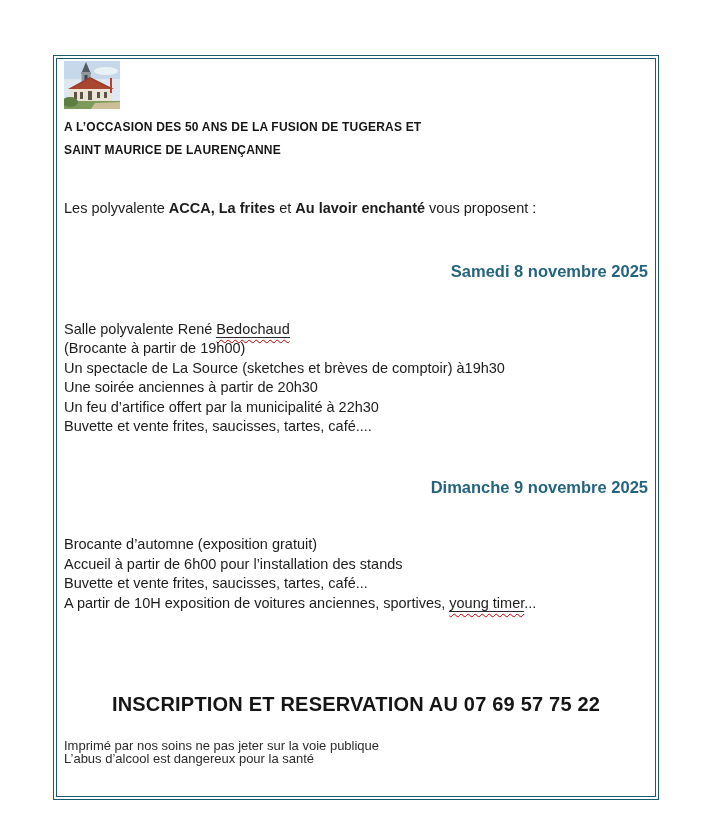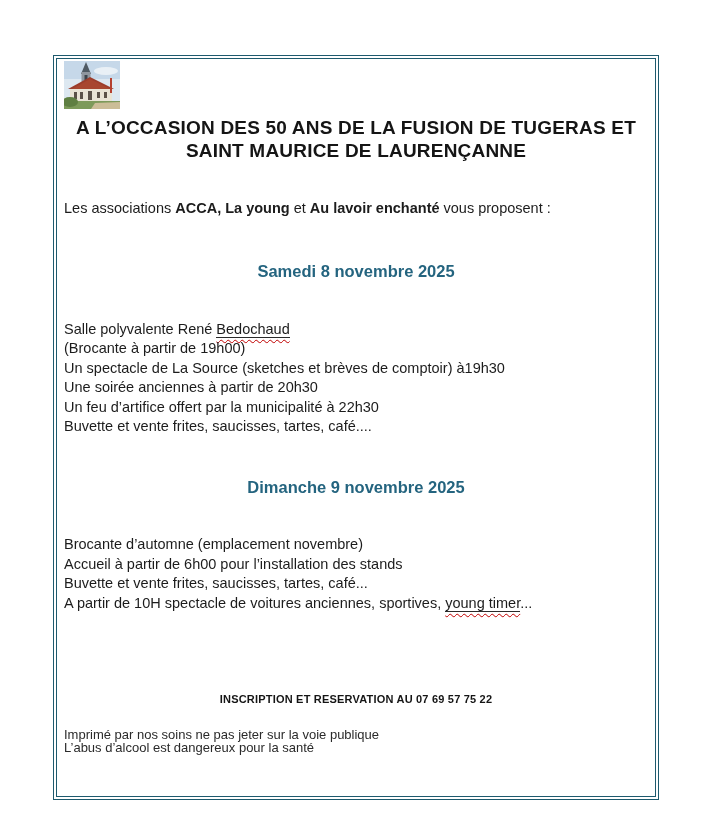--- a/index.html
+++ b/index.html
@@ -27,39 +27,39 @@
     background: #ffffff;
   }
   .photo {
     width: 56px;
     height: 48px;
     margin: 2px 0 0 0;
     display: block;
     overflow: hidden;
   }
   .doc-title {
-    font-size: 19px;
+    font-size: 12px;
     font-weight: 700;
     line-height: 23px;
-    text-align: center;
+    text-align: left;
     letter-spacing: 0.2px;
     margin: 7px 0 0 0;
     color: #151515;
   }
   .intro {
     font-size: 14.5px;
     line-height: 19.5px;
     margin: 37px 0 0 0;
   }
   .intro b { font-weight: 700; }
   .section-heading {
     color: #24647f;
     font-size: 16.5px;
     font-weight: 700;
-    text-align: center;
+    text-align: right;
     line-height: 22px;
     margin: 0;
   }
   .sat-heading { margin-top: 41px; }
   .sun-heading { margin-top: 39px; }
   .body-block p {
     margin: 0;
     font-size: 14.5px;
     line-height: 19.6px;
   }
@@ -69,21 +69,21 @@
     text-decoration-line: underline;
     text-decoration-style: wavy;
     text-decoration-color: #c00000;
     text-decoration-thickness: 1px;
     text-underline-offset: 5px;
   }
   .miss .und {
     border-bottom: 1px solid #2a2a2a;
   }
   .reservation {
-    font-size: 11px;
+    font-size: 20px;
     font-weight: 700;
     text-align: center;
     letter-spacing: 0.2px;
     margin: 80px 0 0 0;
     color: #151515;
   }
   .legal {
     margin: 23px 0 0 0;
   }
   .legal p {
@@ -119,40 +119,40 @@
       <ellipse cx="6" cy="41" rx="8" ry="5" fill="#5f7f42"></ellipse>
       <polygon points="27,48 56,48 56,41 31,42" fill="#cbbd97"></polygon>
     </svg>
   </span>
 
   <h1 class="doc-title">
     <span>A L’OCCASION DES 50 ANS DE LA FUSION DE TUGERAS ET</span><br>
     <span>SAINT MAURICE DE LAURENÇANNE</span>
   </h1>
 
-  <p class="intro"><span>Les associations </span><b>ACCA</b><b>, </b><b>La young</b><span> et </span><b>Au lavoir enchanté</b><span> vous proposent :</span></p>
+  <p class="intro"><span>Les polyvalente </span><b>ACCA</b><b>, </b><b>La frites</b><span> et </span><b>Au lavoir enchanté</b><span> vous proposent :</span></p>
 
   <h2 class="section-heading sat-heading">Samedi 8 novembre 2025</h2>
 
   <div class="body-block sat-body">
     <p><span>Salle polyvalente René </span><span class="miss"><span class="und">Bedochaud</span></span></p>
     <p>(Brocante à partir de 19h00)</p>
     <p>Un spectacle de La Source (sketches et brèves de comptoir) à19h30</p>
     <p>Une soirée anciennes à partir de 20h30</p>
     <p>Un feu d’artifice offert par la municipalité à 22h30</p>
     <p>Buvette et vente frites, saucisses, tartes, café....</p>
   </div>
 
   <h2 class="section-heading sun-heading">Dimanche 9 novembre 2025</h2>
 
   <div class="body-block sun-body">
-    <p>Brocante d’automne (emplacement novembre)</p>
+    <p>Brocante d’automne (exposition gratuit)</p>
     <p>Accueil à partir de 6h00 pour l’installation des stands</p>
     <p>Buvette et vente frites, saucisses, tartes, café...</p>
-    <p><span>A partir de 10H spectacle de voitures anciennes, sportives, </span><span class="miss"><span class="und">young timer</span></span><span>...</span></p>
+    <p><span>A partir de 10H exposition de voitures anciennes, sportives, </span><span class="miss"><span class="und">young timer</span></span><span>...</span></p>
   </div>
 
   <p class="reservation">INSCRIPTION ET RESERVATION AU 07 69 57 75 22</p>
 
   <div class="legal">
     <p>Imprimé par nos soins ne pas jeter sur la voie publique</p>
     <p>L’abus d’alcool est dangereux pour la santé</p>
   </div>
 
 </div>

